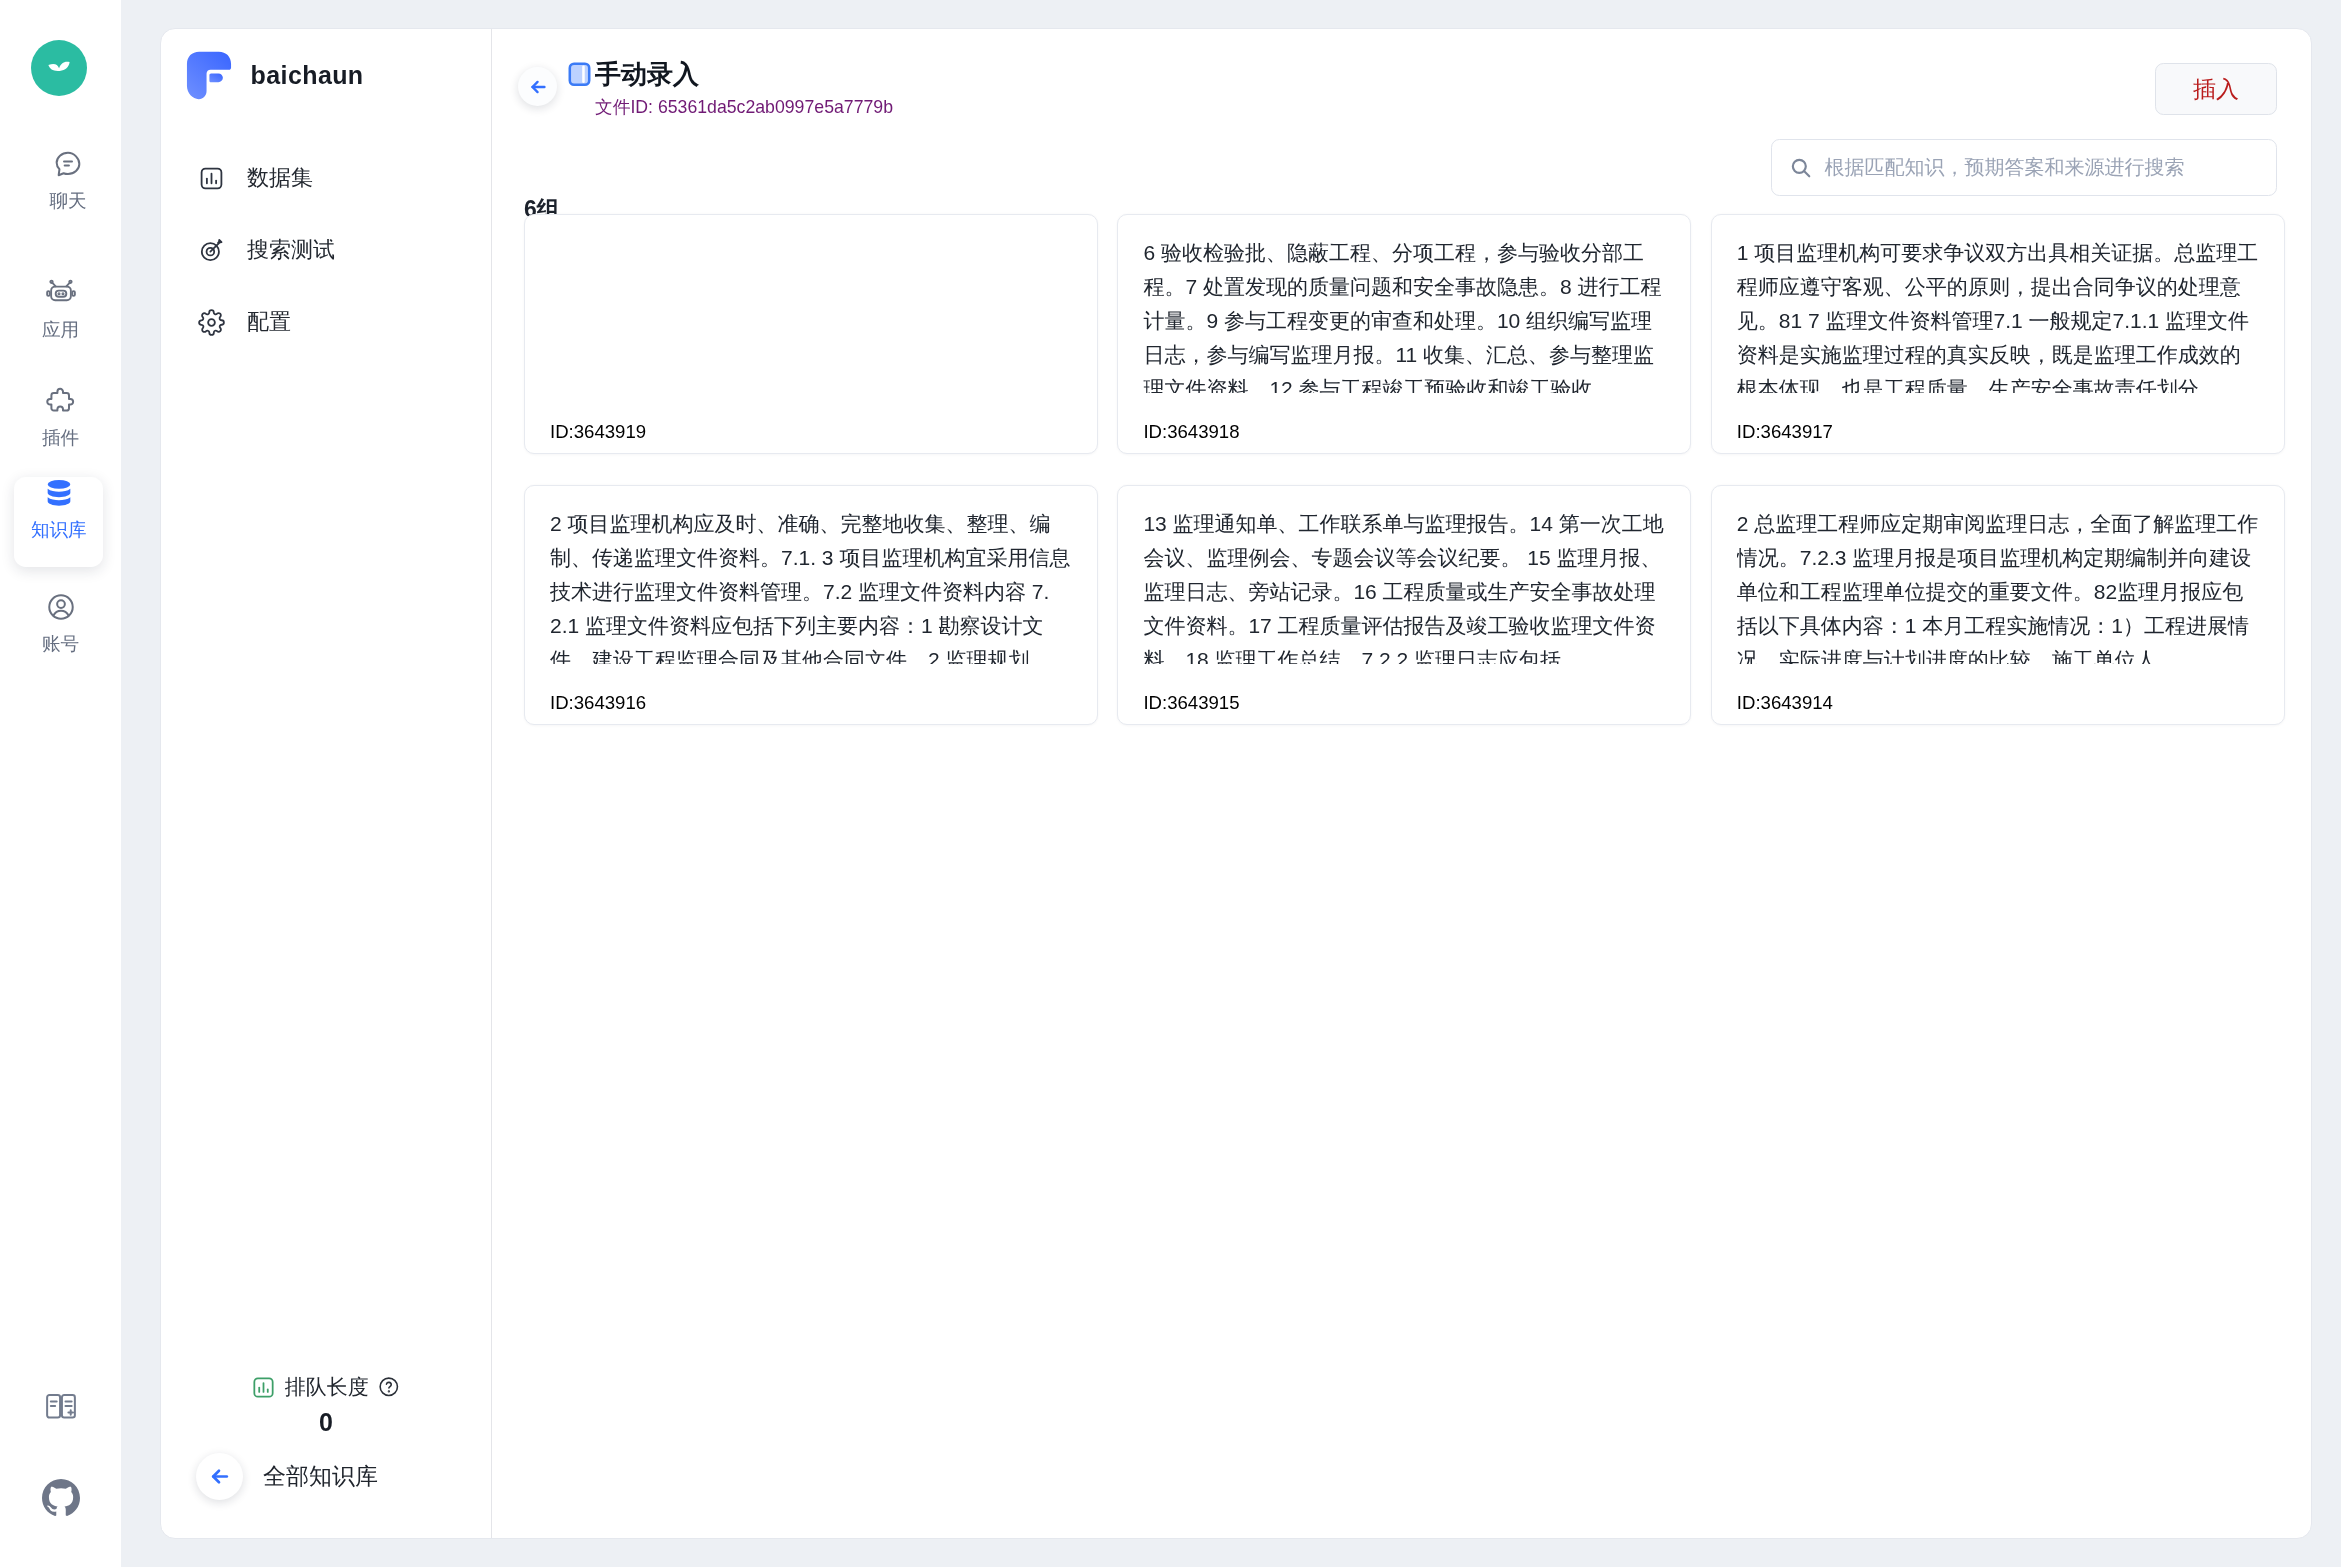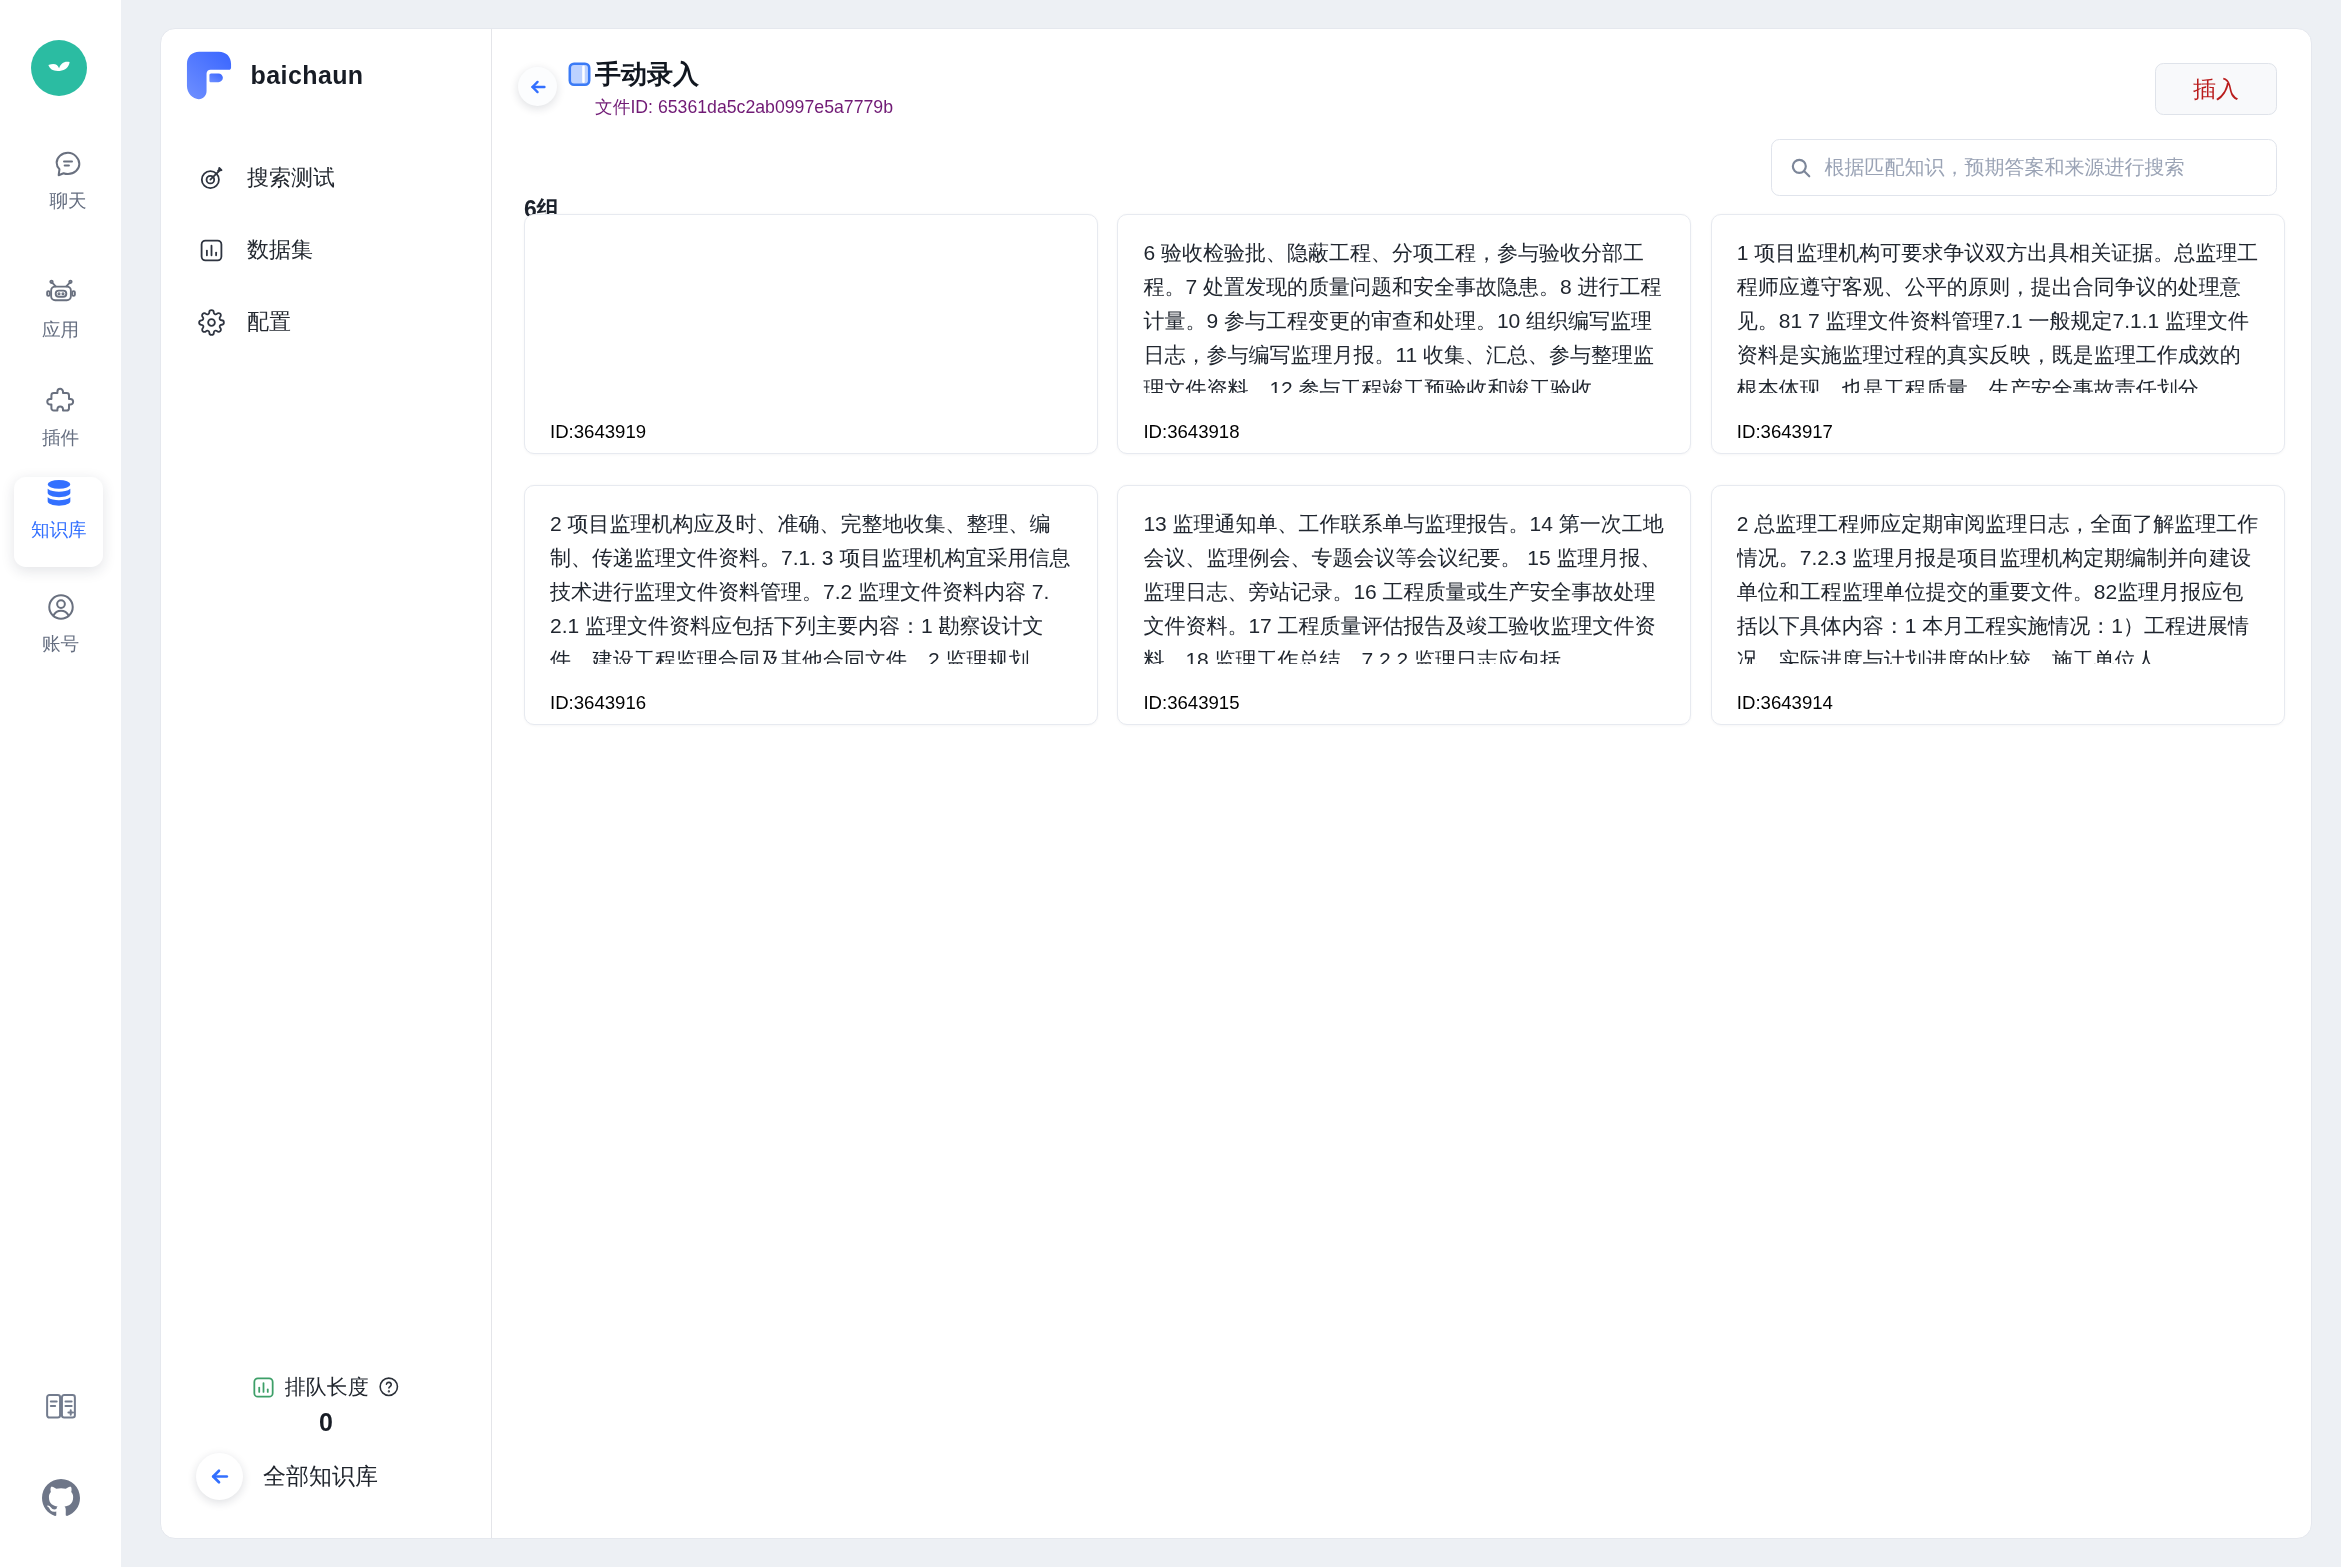--- a/index.html
+++ b/index.html
@@ -191,42 +191,42 @@
           <path fill="url(#fg)" d="M16 1h24c9 0 15 6 15 15v4.5c0 1.4-1.1 2.5-2.5 2.5H30c-3 0-5 2-5 5v21c0 5.5-4 10-9.5 10C8 59 1 51.5 1 43V16C1 7 7 1 16 1z"></path>
           <path fill="url(#fg)" d="M30.5 27.5h9c3 0 5.5 2.4 5.5 5.4 0 3-2.5 5.4-5.5 5.4h-9c-1.1 0-2-.9-2-2v-6.8c0-1.1.9-2 2-2z"></path>
         </svg>
       </span>
       <span class="ds-title">baichaun</span>
     </div>
 
     <nav class="menu">
       <div class="menu-item">
         <span class="micon">
+          <svg viewBox="0 0 24 24" width="27" height="27" fill="none" stroke="currentColor" stroke-width="1.6" stroke-linecap="round">
+              <rect x="3.2" y="3.2" width="17.6" height="17.6" rx="3.4"></rect>
+              <path d="M7.9 16.3v-4.2"></path>
+              <path d="M12 16.3V7.7"></path>
+              <path d="M16.1 16.3v-2.5"></path>
+            </svg>
+        </span>
+        <span>数据集</span>
+      </div>
+      <div class="menu-item">
+        <span class="micon">
           <svg viewBox="0 0 24 24" width="27" height="27" fill="none" stroke="currentColor" stroke-width="1.6" stroke-linecap="round" stroke-linejoin="round">
               <circle cx="11" cy="13" r="7.6"></circle>
               <circle cx="11" cy="13" r="3.4"></circle>
               <path d="M11 13l7.4-7.4"></path>
               <path d="M18.4 5.6 18.9 2.6l2 2-3 .5"></path>
             </svg>
         </span>
         <span>搜索测试</span>
       </div>
       <div class="menu-item">
         <span class="micon">
-          <svg viewBox="0 0 24 24" width="27" height="27" fill="none" stroke="currentColor" stroke-width="1.6" stroke-linecap="round">
-              <rect x="3.2" y="3.2" width="17.6" height="17.6" rx="3.4"></rect>
-              <path d="M7.9 16.3v-4.2"></path>
-              <path d="M12 16.3V7.7"></path>
-              <path d="M16.1 16.3v-2.5"></path>
-            </svg>
-        </span>
-        <span>数据集</span>
-      </div>
-      <div class="menu-item">
-        <span class="micon">
           <svg viewBox="0 0 24 24" width="27" height="27" fill="none" stroke="currentColor" stroke-width="1.6" stroke-linecap="round" stroke-linejoin="round">
               <circle cx="12" cy="12" r="3"></circle>
               <path d="M19.4 15a1.65 1.65 0 0 0 .33 1.82l.06.06a2 2 0 0 1 0 2.83 2 2 0 0 1-2.83 0l-.06-.06a1.65 1.65 0 0 0-1.82-.33 1.65 1.65 0 0 0-1 1.51V21a2 2 0 0 1-2 2 2 2 0 0 1-2-2v-.09A1.65 1.65 0 0 0 9 19.4a1.65 1.65 0 0 0-1.82.33l-.06.06a2 2 0 0 1-2.83 0 2 2 0 0 1 0-2.83l.06-.06a1.65 1.65 0 0 0 .33-1.82 1.65 1.65 0 0 0-1.51-1H3a2 2 0 0 1-2-2 2 2 0 0 1 2-2h.09A1.65 1.65 0 0 0 4.6 9a1.65 1.65 0 0 0-.33-1.82l-.06-.06a2 2 0 0 1 0-2.83 2 2 0 0 1 2.83 0l.06.06a1.65 1.65 0 0 0 1.82.33H9a1.65 1.65 0 0 0 1-1.51V3a2 2 0 0 1 2-2 2 2 0 0 1 2 2v.09a1.65 1.65 0 0 0 1 1.51 1.65 1.65 0 0 0 1.82-.33l.06-.06a2 2 0 0 1 2.83 0 2 2 0 0 1 0 2.83l-.06.06a1.65 1.65 0 0 0-.33 1.82V9a1.65 1.65 0 0 0 1.51 1H21a2 2 0 0 1 2 2 2 2 0 0 1-2 2h-.09a1.65 1.65 0 0 0-1.51 1z"></path>
             </svg>
         </span>
         <span>配置</span>
       </div>
     </nav>
 
     <div class="queue-row">

